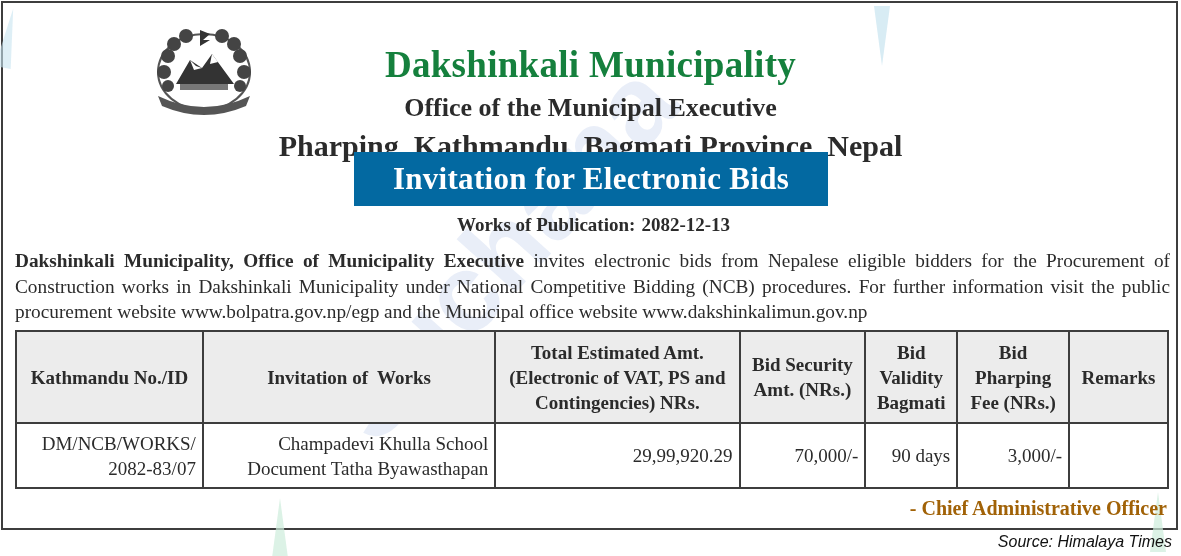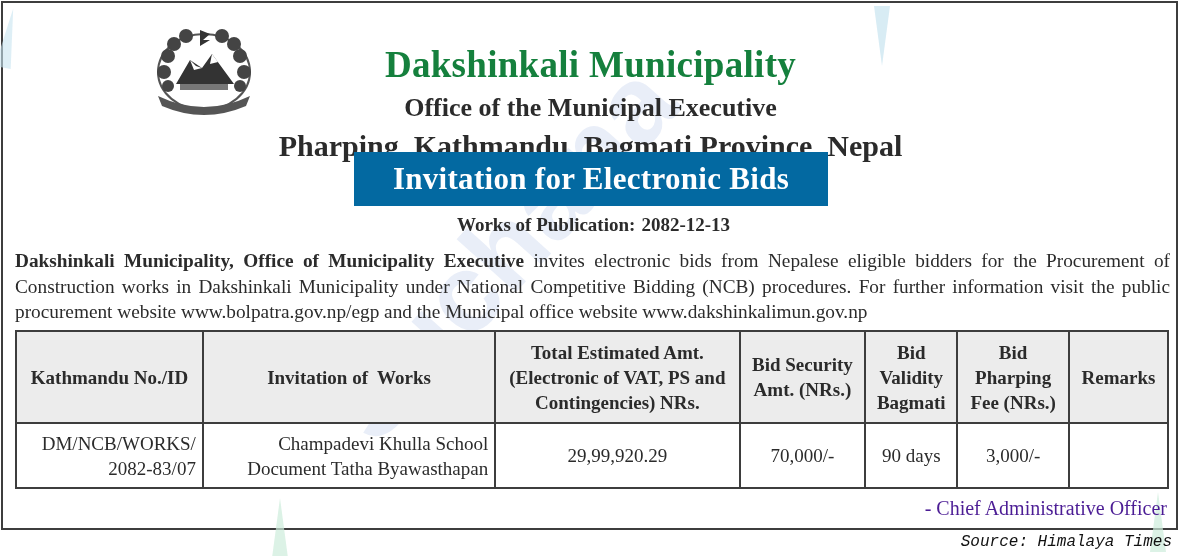--- a/index.html
+++ b/index.html
@@ -53,27 +53,27 @@
       position: absolute; left: 15px; top: 330px; width: 1154px; height: 158px;
       border-collapse: collapse; font-size: 19px; color: #2b2b2b;
     }
     table.bids th, table.bids td { border: 2px solid #3d3d3d; }
     table.bids th {
       background: #ececec; font-weight: bold; text-align: center; vertical-align: middle;
       line-height: 25px; height: 92px; padding: 0 4px;
     }
     table.bids td { height: 65px; vertical-align: middle; line-height: 25px; padding: 0 6px; }
     td.left { text-align: right; }
-    td.center { text-align: center; }
+    td.center { text-align: right; }
 
     .signature {
-      position: absolute; right: 14px; top: 497px; font-size: 20px; font-weight: normal; color: #4c1d95;
+      position: absolute; right: 14px; top: 497px; font-size: 20px; font-weight: bold; color: #a16207;
     }
     .source {
-      position: absolute; right: 9px; top: 533px; font-family: Liberation Mono, monospace;
+      position: absolute; right: 9px; top: 533px; font-family: Liberation Sans, sans-serif;
       font-style: italic; font-size: 16px; color: #111;
     }
   </style>
 </head>
 <body>
 
 <div class="frame"></div>
 
 <div class="watermark-shape" style="left:0px; top:8px; transform: rotate(10deg);"></div>
 <div class="watermark-shape" style="left:874px; top:6px; transform: rotate(180deg); border-bottom-color: rgba(200,228,240,0.7);"></div>

